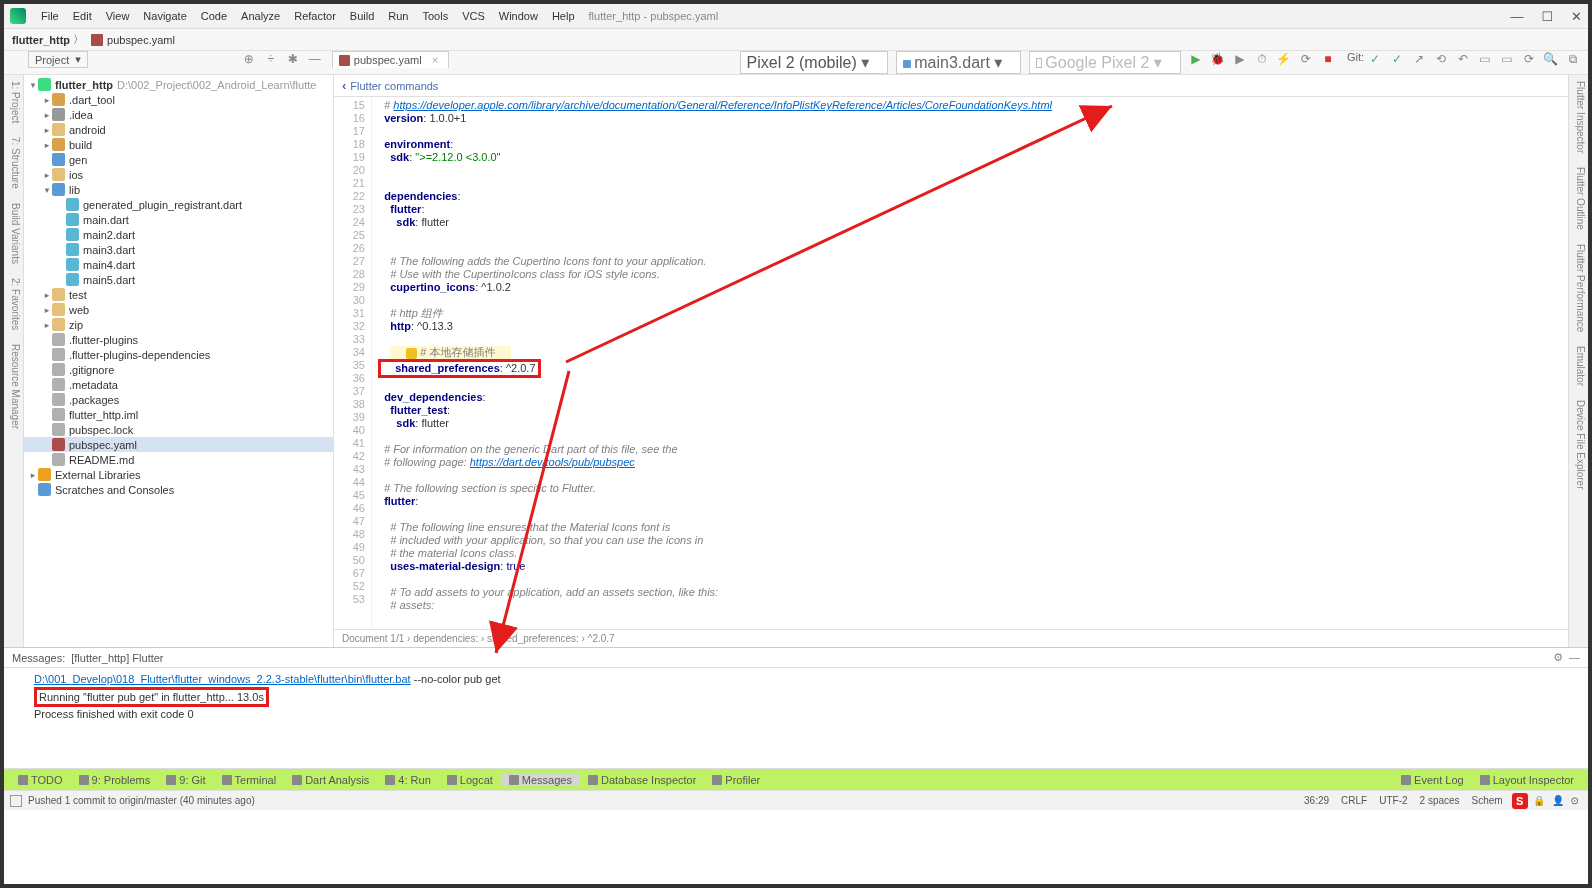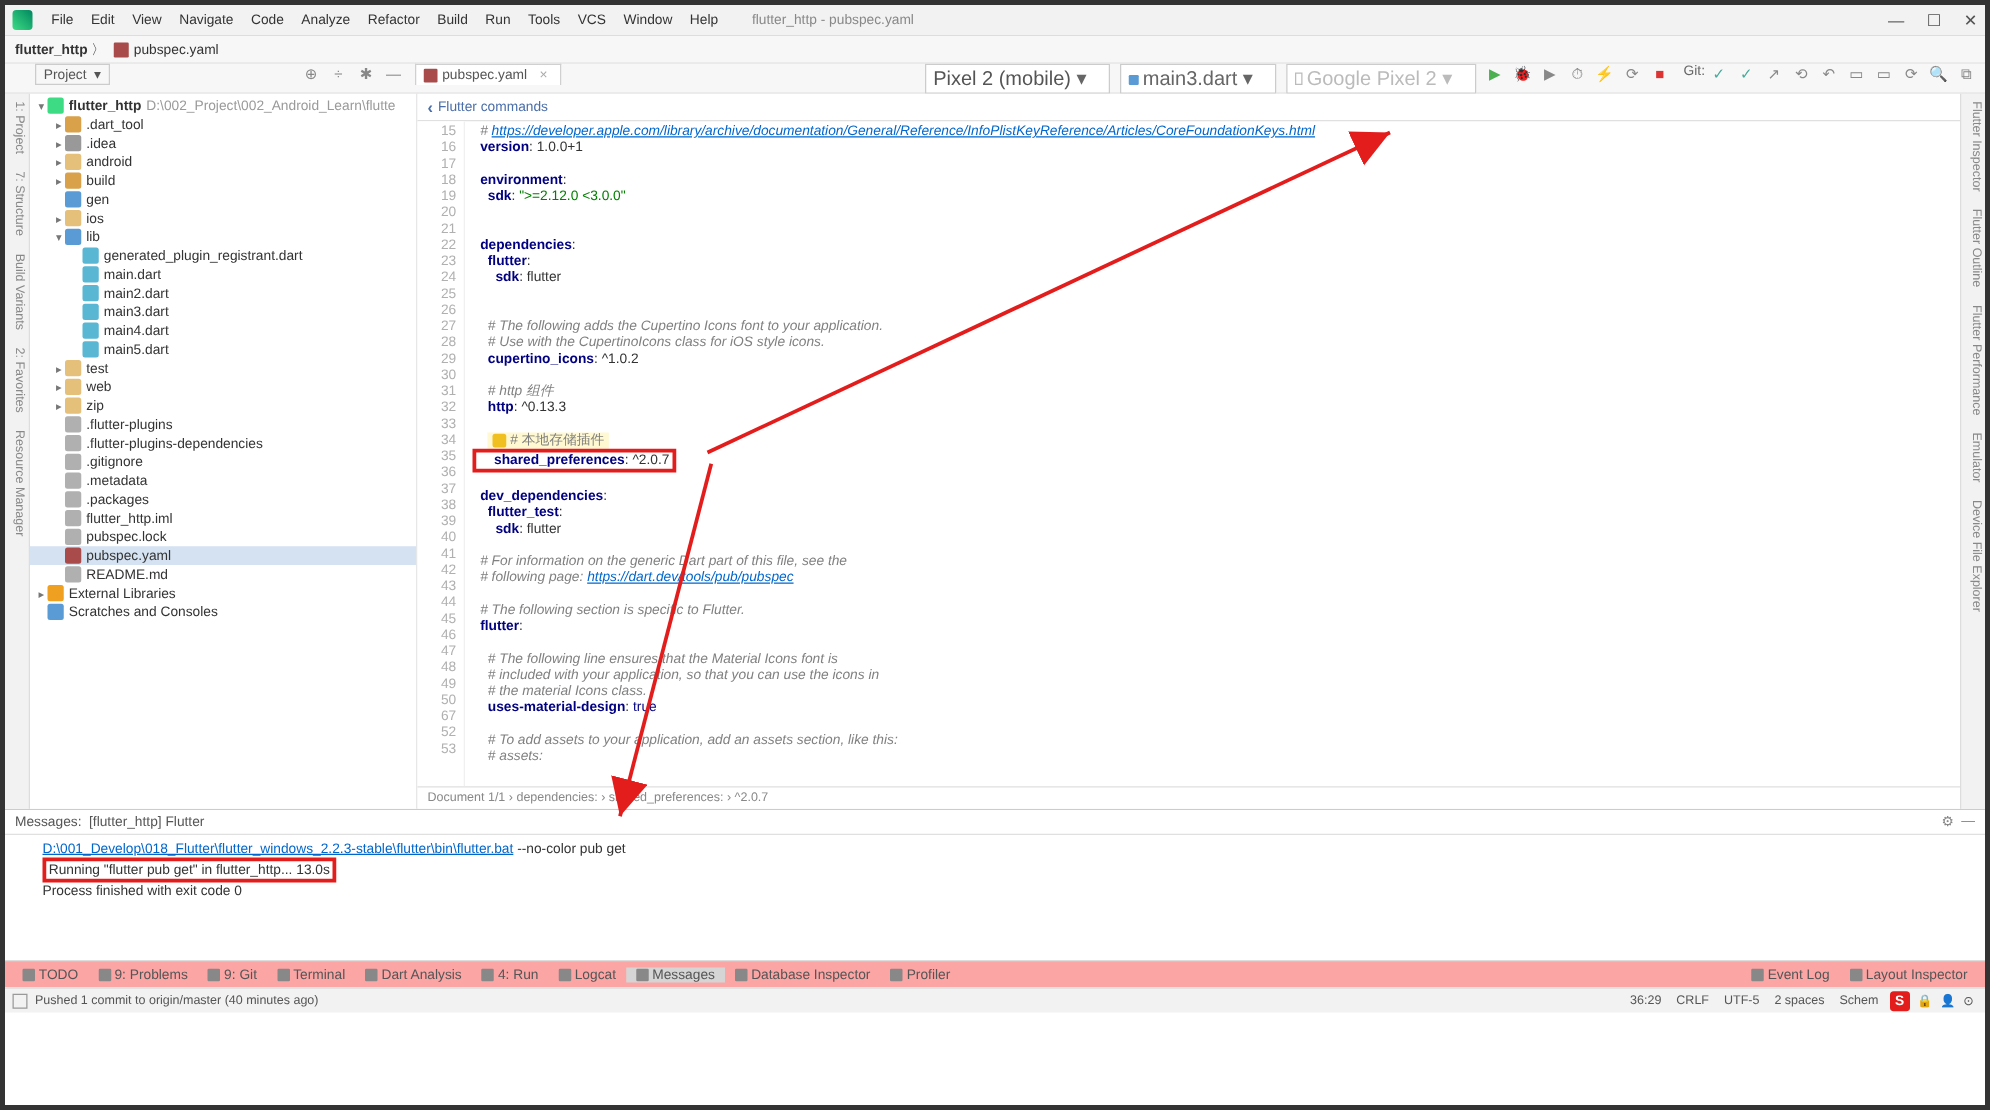--- a/index.html
+++ b/index.html
@@ -1,20 +1,20 @@
 <!DOCTYPE html>
 <html><head>
 <meta charset="utf-8">
 <style>
 * { margin:0; padding:0; box-sizing:border-box; font-family:"Segoe UI",Arial,sans-serif; }
 body { background:#fff; width:1592px; height:888px; position:relative; overflow:hidden; border:4px solid #333; }
 .menubar { height:25px; background:#f2f2f2; display:flex; align-items:center; font-size:11px; color:#333; padding:0 6px; border-bottom:1px solid #ddd; }
 .menubar .logo { width:16px; height:16px; background:linear-gradient(45deg,#3ddc84,#01875f); border-radius:3px; margin-right:8px; }
 .menubar .mitem { padding:0 7px; cursor:pointer; }
-.menubar .docname { margin-left:20px; color:#888; }
+.menubar .docname { margin-left:7px; color:#888; }
 .winbtns { margin-left:auto; display:flex; gap:18px; color:#555; font-size:13px; }
 .navbar { height:22px; background:#f7f7f7; display:flex; align-items:center; font-size:11px; padding:0 8px; border-bottom:1px solid #e0e0e0; color:#333; }
 .navbar .ficon { width:12px; height:12px; background:#a94b4b; margin:0 4px; border-radius:1px; }
 .toolbar { height:24px; background:#f7f7f7; display:flex; align-items:flex-start; font-size:11px; padding:0 4px; border-bottom:1px solid #e0e0e0; }
 .toolbar select,.toolbar .sel { font-size:16px; border:1px solid #ccc; background:#fff; padding:1px 18px 1px 6px; margin:0 4px; color:#666; }
 .toolbar .gap { flex:1; }
 .toolbar .ticon { width:16px; height:16px; margin:0 3px; display:inline-flex; align-items:center; justify-content:center; color:#888; font-size:12px; }
 .projlabel { display:inline-flex; align-items:center; border:1px solid #ccc; padding:1px 6px; font-size:11px; color:#555; }
 .main { display:flex; height:572px; }
 .lrail,.rrail { width:20px; background:#f2f2f2; border-right:1px solid #ddd; writing-mode:vertical-rl; font-size:10px; color:#888; padding:6px 2px; }
@@ -38,31 +38,31 @@
 .flutterbar .cmds { margin-left:auto; display:flex; gap:12px; }
 .flutterbar .cmd { color:#4a6ea9; cursor:pointer; padding:2px 6px; }
 .flutterbar .cmd.boxed { border:3px solid #e31c1c; }
 .codewrap { flex:1; display:flex; overflow:hidden; font-family:"Consolas","Courier New",monospace; font-size:11px; }
 .gutter { width:38px; background:#fff; color:#b0b0b0; text-align:right; padding:2px 6px 2px 0; border-right:1px solid #f0f0f0; }
 .gutter div{ line-height:13px; }
 .code { flex:1; padding:2px 6px; color:#333; line-height:13px; position:relative; white-space:pre; }
 .c-key{color:#000080;font-weight:bold;} .c-url{color:#0066cc;text-decoration:underline;font-style:italic;}
 .c-str{color:#008000;} .c-cmt{color:#808080;font-style:italic;} .c-bool{color:#000080;}
 .hlred{ border:3px solid #e31c1c; display:inline-block; padding:0 2px;}
-.hlcomment{ background:#fff8d0; display:inline-block; padding:0 4px; color:#808080;}
+.hlcomment{ background:#fff8d0; display:inline-block; padding:0 16px; color:#808080;}
 .hlcomment .warn{display:inline-block;width:11px;height:11px;background:#f0c020;border-radius:2px;margin-right:3px;vertical-align:middle;}
 .breadcrumb-ed{ height:18px; border-top:1px solid #e0e0e0; font-size:10px; color:#888; padding:2px 8px; display:flex; align-items:center;}
 .msgs{ border-top:1px solid #ccc; background:#fff; }
 .msgs-tab{ height:20px; display:flex; align-items:center; font-size:11px; padding:0 8px; border-bottom:1px solid #e0e0e0; color:#555;}
 .msgs-tab .mt{ padding:0 6px;}
 .msgs-tab .right{margin-left:auto;display:flex;gap:6px;color:#888;}
 .msgs-body{ font-family:"Consolas",monospace; font-size:11px; padding:4px 8px 4px 30px; height:100px; color:#333; line-height:14px;position:relative;}
 .msgs-body .cmdpath{color:#0066cc;text-decoration:underline;}
 .msgs-body .redbox{border:3px solid #e31c1c;display:inline-block;padding:0 2px;}
-.bottombar{ height:22px; background:#fca5a5; border-top:1px solid #ddd; display:flex; align-items:center; font-size:11px; padding:0 6px; color:#555;}
+.bottombar{ height:22px; background:#bef264; border-top:1px solid #ddd; display:flex; align-items:center; font-size:11px; padding:0 6px; color:#555;}
 .bottombar .bitem{ padding:0 8px; display:flex;align-items:center;gap:3px;}
 .bottombar .bitem.sel{ background:#d5d5d5;}
 .bottombar .bgap{flex:1;}
 .statusbar{ height:20px; background:#f2f2f2; display:flex; align-items:center; font-size:10px; padding:0 6px; color:#555; border-top:1px solid #ddd;}
 .statusbar .sgap{flex:1;}
 .statusbar .simg{ width:16px;height:16px;background:#e31c1c;border-radius:3px;display:inline-flex;align-items:center;justify-content:center;color:#fff;font-weight:bold;font-size:11px;margin:0 3px;}
 .arrow{ position:absolute; pointer-events:none; }
 </style>
 </head>
 <body>
@@ -251,21 +251,21 @@
     <span class="bitem"><span style="width:10px;height:10px;background:#888;display:inline-block;border-radius:1px"></span>Event Log</span>
     <span class="bitem"><span style="width:10px;height:10px;background:#888;display:inline-block;border-radius:1px"></span>Layout Inspector</span>
   </div>
 
 <div class="statusbar">
   <span style="width:12px;height:12px;border:1px solid #999;margin-right:6px"></span>
   <span>Pushed 1 commit to origin/master (40 minutes ago)</span>
   <span class="sgap"></span>
   <span style="margin:0 6px">36:29</span>
   <span style="margin:0 6px">CRLF</span>
-  <span style="margin:0 6px">UTF-5</span>
+  <span style="margin:0 6px">UTF-2</span>
   <span style="margin:0 6px">2 spaces</span>
   <span style="margin:16px 6px">Schem</span>
   <span class="simg">S</span>
   <span style="margin:0 3px">🔒</span>
   <span style="margin:0 3px">👤</span>
   <span style="margin:0 3px">⊙</span>
 </div>
 
 <svg class="arrow" style="left:0;top:0;width:1592px;height:888px">
   <defs>

